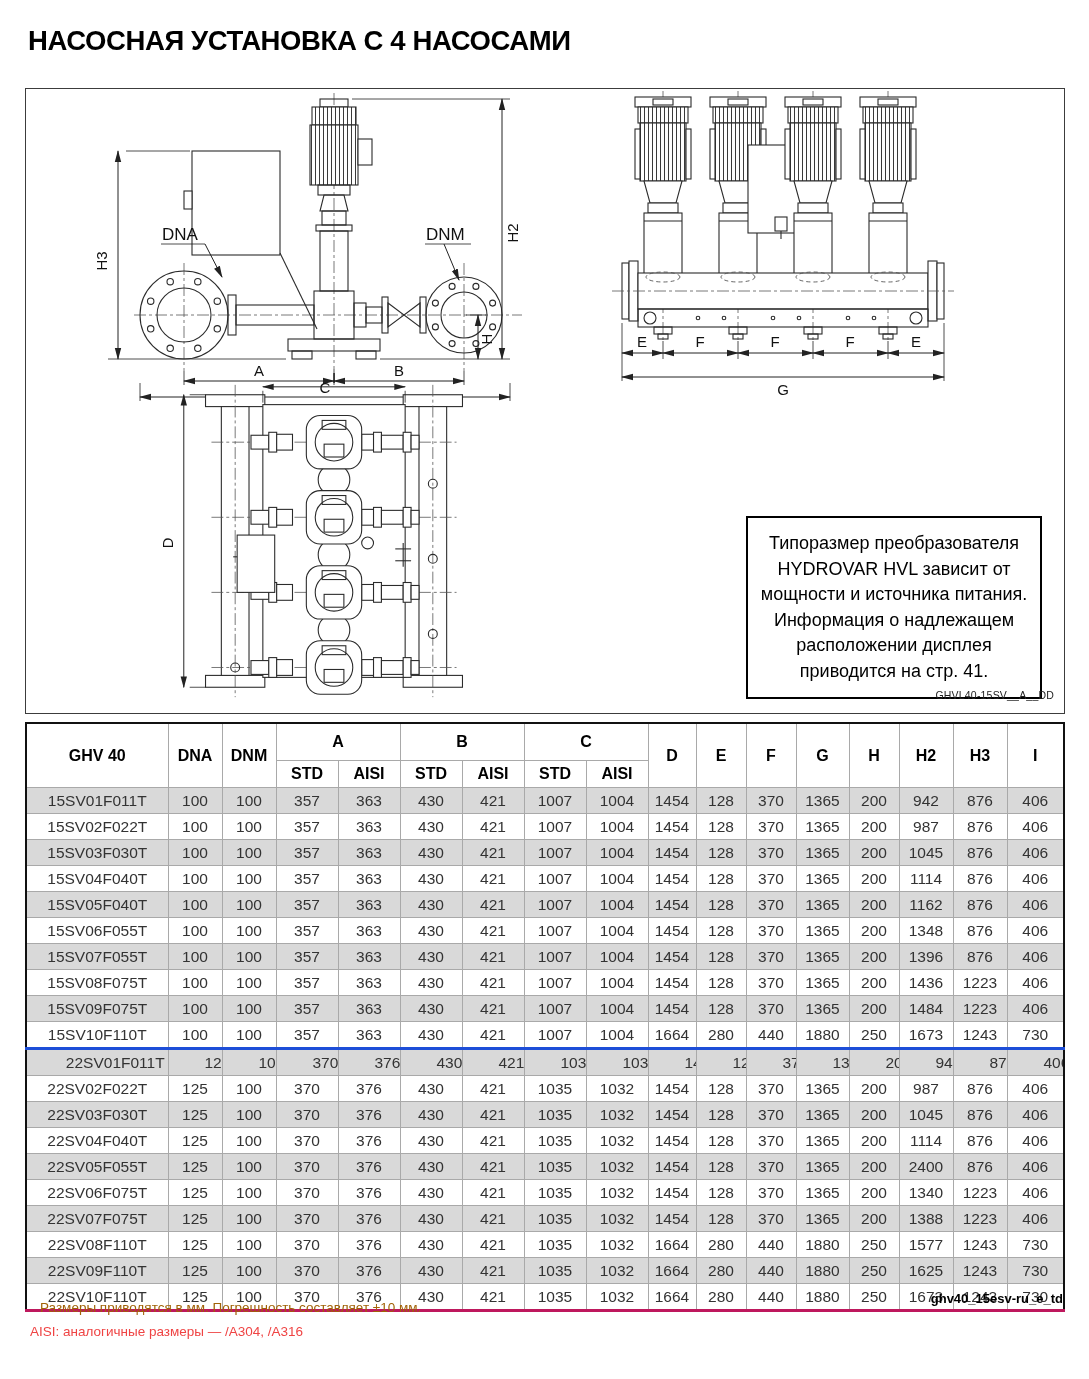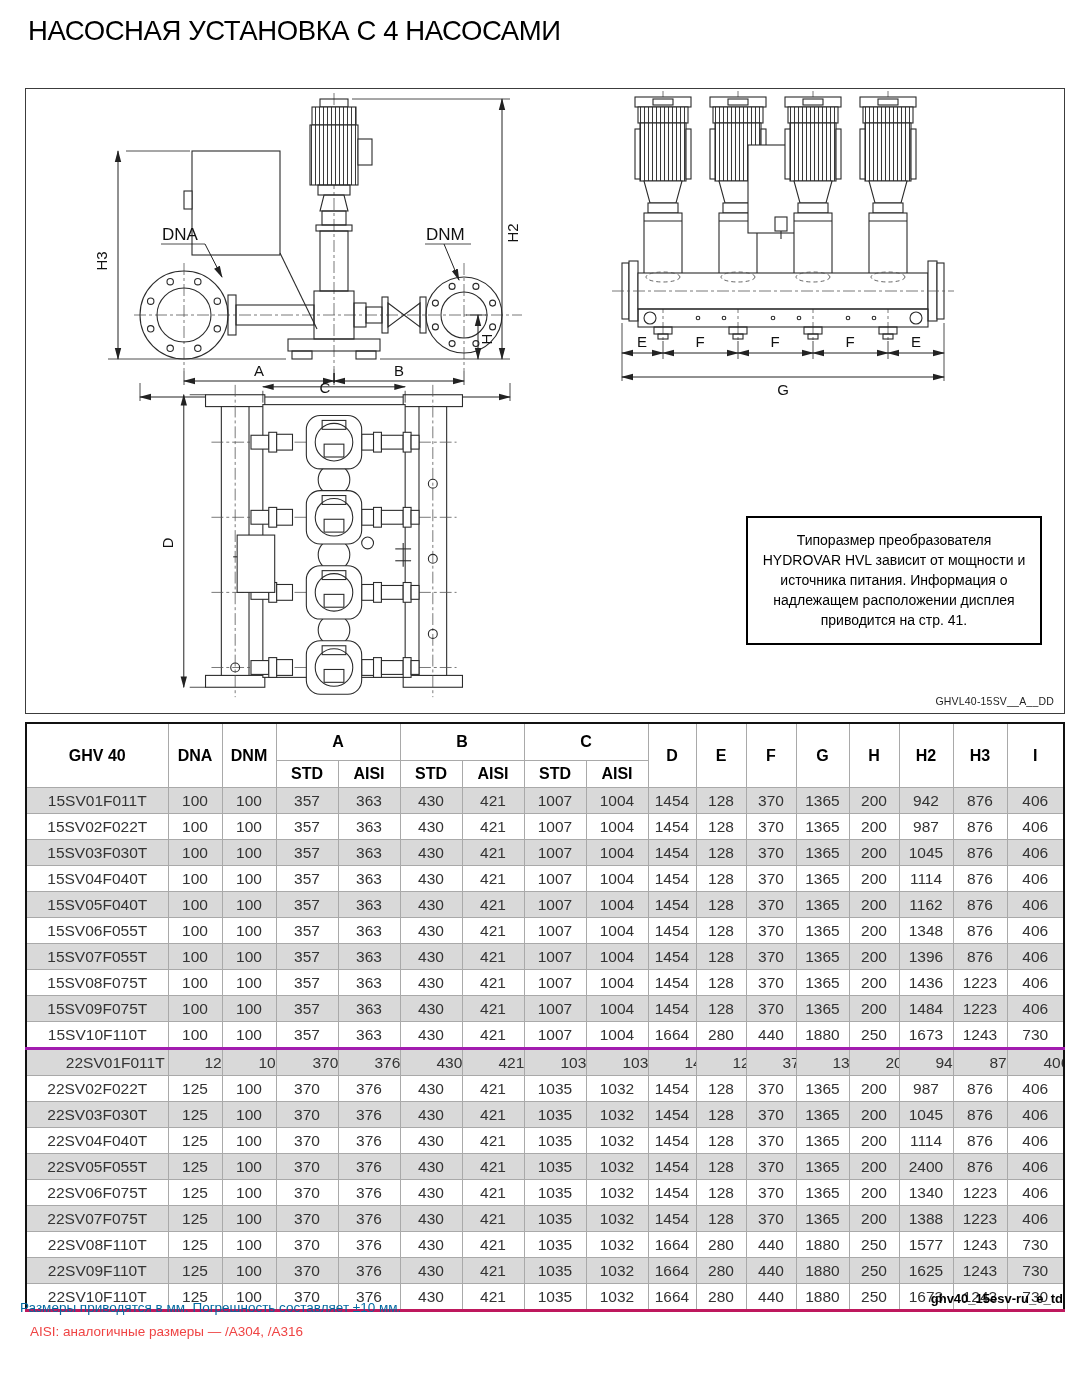--- a/index.html
+++ b/index.html
@@ -1,28 +1,28 @@
 <!DOCTYPE html>
 <html><head>
 <meta charset="utf-8">
 <style>
   html,body{margin:0;padding:0;background:#fff;}
   .page{position:relative;width:1089px;height:1379px;background:#fff;overflow:hidden;
         font-family:"Liberation Sans",sans-serif;color:#000;}
-  .title{position:absolute;left:28px;top:14px;font-size:27.5px;font-weight:normal;
+  .title{position:absolute;left:28px;top:24px;font-size:27.5px;font-weight:bold;
          line-height:33px;letter-spacing:-0.4px;color:#000;text-align:right;}
   .draw-panel{position:absolute;left:25px;top:88px;width:1038px;height:624px;
               border:1px solid #3c3c3c;background:#fff;}
   .draw-panel svg{position:absolute;}
   .svg-front{left:48px;top:4px;}
   .svg-quad{left:572px;top:0px;}
   .svg-plan{left:128px;top:284px;}
   .note-box{position:absolute;left:720px;top:427px;width:272px;border:2px solid #000;
-            padding:13px 10px;text-align:center;font-size:14px;line-height:1.42;color:#000;}
-  .draw-ref{position:absolute;right:10px;bottom:6px;font-size:10.5px;color:#222;letter-spacing:0.2px;}
+            padding:13px 10px;text-align:center;font-size:18px;line-height:1.42;color:#000;}
+  .draw-ref{position:absolute;right:10px;bottom:12px;font-size:10.5px;color:#222;letter-spacing:0.2px;}
   
   .ln{stroke:#2b2b2b;stroke-width:1.1;fill:none;}
   .lnf{stroke:#2b2b2b;stroke-width:1.1;fill:#fff;}
   .fins{stroke:#2b2b2b;stroke-width:1.1;}
   .cl{stroke:#555;stroke-width:0.8;stroke-dasharray:12 3 3 3;fill:none;}
   .ell{stroke:#555;stroke-width:0.9;stroke-dasharray:4 3;fill:none;}
   .dim{stroke:#222;stroke-width:1;fill:none;}
   .ext{stroke:#222;stroke-width:0.8;fill:none;}
   .dlbl{font-size:15px;fill:#111;text-anchor:middle;font-family:"Liberation Sans",sans-serif;}
   .lbl{font-size:17px;fill:#111;font-family:"Liberation Sans",sans-serif;}
@@ -30,23 +30,23 @@
   .table-wrap{position:absolute;left:25px;top:722px;}
   table.dims{border-collapse:collapse;table-layout:fixed;width:1038px;font-size:15.5px;color:#333;}
   table.dims th,table.dims td{border:1px solid #a9a9a9;text-align:center;padding:0;
        height:25px;white-space:nowrap;overflow:hidden;}
   table.dims{border:2px solid #111;}
   table.dims thead th{font-weight:bold;color:#000;font-size:16px;background:#fff;}
   tr.h1 th{height:36px;}
   tr.h2 th{height:26px;}
   td.model{text-align:left;padding-left:10px;}
   tr.alt td{background:#d9d9d9;}
-  tr.group-start td{border-top:3px solid #a21caf;padding-left:36px;}
+  tr.group-start td{border-top:3px solid #1d4ed8;padding-left:36px;}
   tbody tr:last-child td{border-bottom:3px solid #be185d;}
-  .foot-note-1{position:absolute;left:20px;top:1300px;font-size:13.5px;color:#0369a1;}
+  .foot-note-1{position:absolute;left:40px;top:1300px;font-size:13.5px;color:#a16207;}
   .foot-note-2{position:absolute;left:30px;top:1324px;font-size:13.5px;color:#ef4444;}
   .doc-ref{position:absolute;right:26px;top:1291px;font-size:13px;color:#000;font-weight:bold;}
 </style>
 </head>
 <body>
 
 <div class="page">
 
   <div class="title">
     <div>НАСОСНАЯ УСТАНОВКА С 4 НАСОСАМИ</div>

